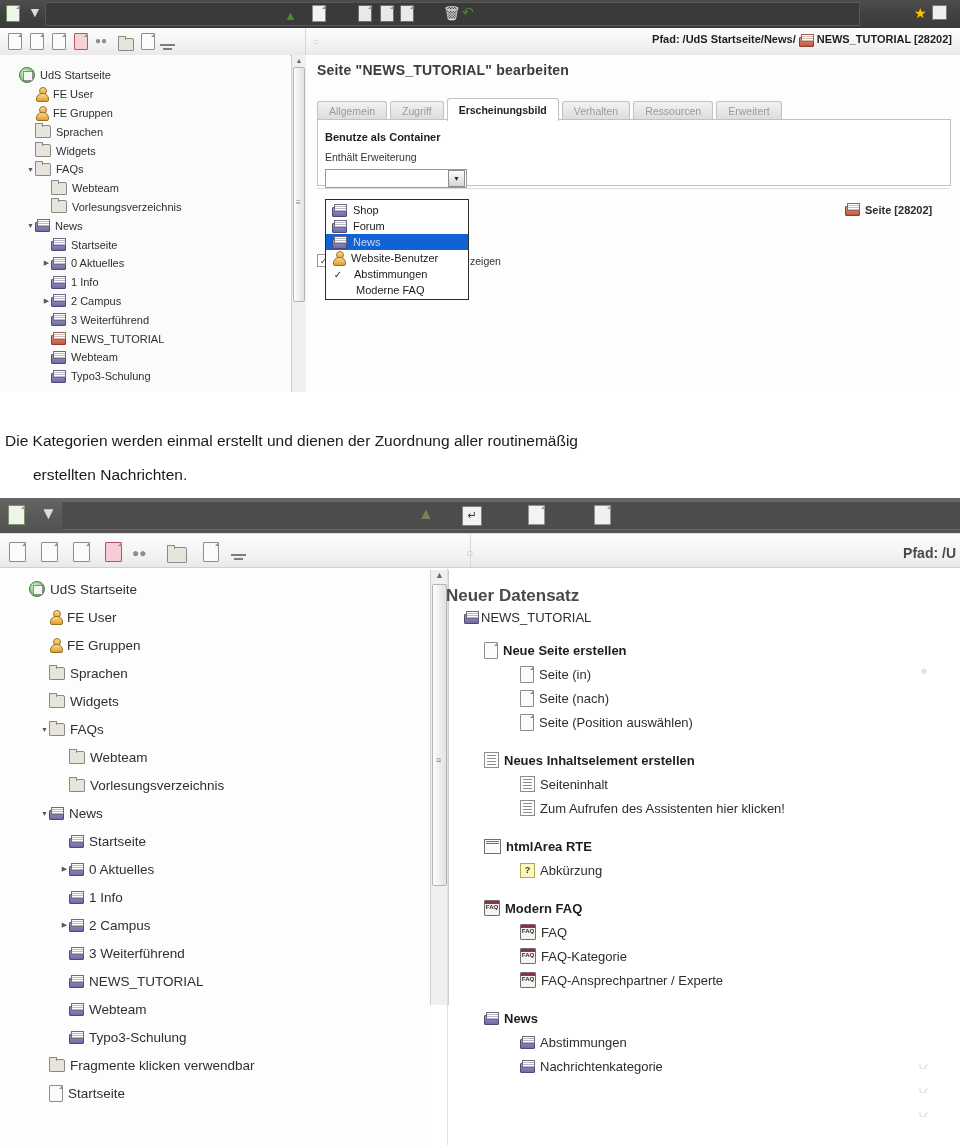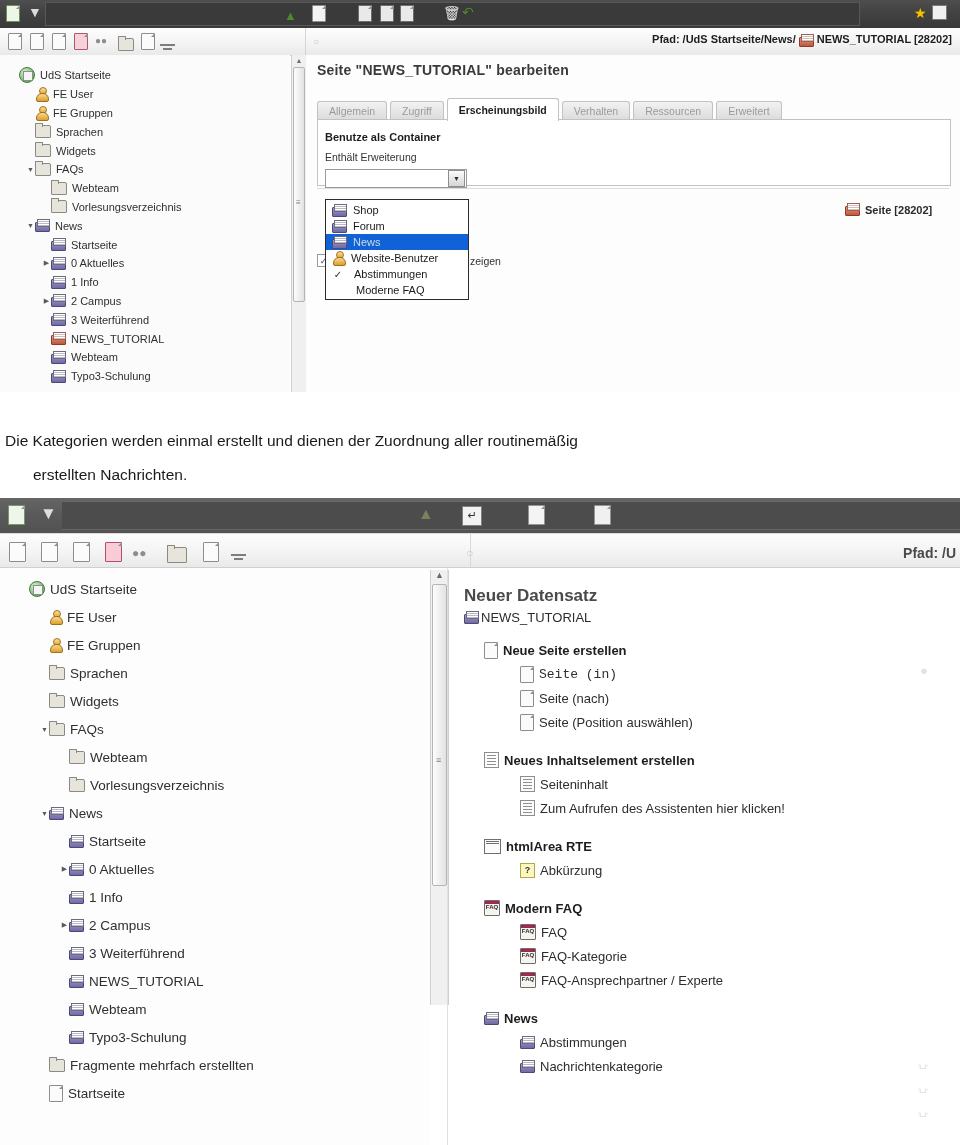--- a/index.html
+++ b/index.html
@@ -532,49 +532,49 @@
         <span class="lbl">Webteam</span>
       </div>
       <div class="tnode" style="height: 28px; padding-left: 40px;">
         <span class="twist empty">▶</span>
         <span class="ic-news"></span>
         <span class="lbl">Typo3-Schulung</span>
       </div>
       <div class="tnode" style="height: 28px; padding-left: 20px;">
         <span class="twist empty">▶</span>
         <span class="ic ic-folder"></span>
-        <span class="lbl">Fragmente mehrfach erstellten</span>
+        <span class="lbl">Fragmente klicken verwendbar</span>
       </div>
       <div class="tnode" style="height: 28px; padding-left: 20px;">
         <span class="twist empty">▶</span>
         <span class="ic ic-page"></span>
         <span class="lbl">Startseite</span>
       </div>
     </div>
 
   <div class="vscroll" style="left:430px;top:72px;width:17px;height:435px;">
     <div class="arrow" style="top:0;font-size:9px;">▲</div>
     <div class="thumb" style="top:14px;height:300px;"></div>
     <div style="position:absolute;left:5px;top:185px;font-size:9px;color:#7e7e7e;">≡</div>
   </div>
   <div style="position:absolute;left:447px;top:70px;width:1px;height:577px;background:#e0e0e0;"></div>
 
-  <div class="rl-title" style="position:absolute;left:464px;top:88px;">Neuer Datensatz</div>
+  <div class="rl-title" style="position:absolute;left:446px;top:88px;">Neuer Datensatz</div>
   <div class="rl-row" style="position:absolute;left:464px;top:112px;">
     <span class="ic-news"></span>
     <span class="rl-sub rl-lbl" style="margin-left:2px;">NEWS_TUTORIAL</span>
   </div>
 
   <div id="rl1" style="position:absolute;left:464px;top:140px;width:480px;">
       <div style="margin-bottom: 14px;">
         <div class="rl-row" style="height: 24px; padding-left: 20px;">
           <span class="ic ic-page"></span>
           <span class="rl-group rl-lbl">Neue Seite erstellen</span>
         </div>
-        <div class="rl-row" style="height: 24px; padding-left: 56px; font-family: Liberation Mono, monospace;">
+        <div class="rl-row" style="height: 24px; padding-left: 56px;">
           <span class="ic ic-page"></span>
           <span class="rl-item rl-lbl">Seite (in)</span>
         </div>
         <div class="rl-row" style="height: 24px; padding-left: 56px;">
           <span class="ic ic-page"></span>
           <span class="rl-item rl-lbl">Seite (nach)</span>
         </div>
         <div class="rl-row" style="height: 24px; padding-left: 56px;">
           <span class="ic ic-page"></span>
           <span class="rl-item rl-lbl">Seite (Position auswählen)</span>

